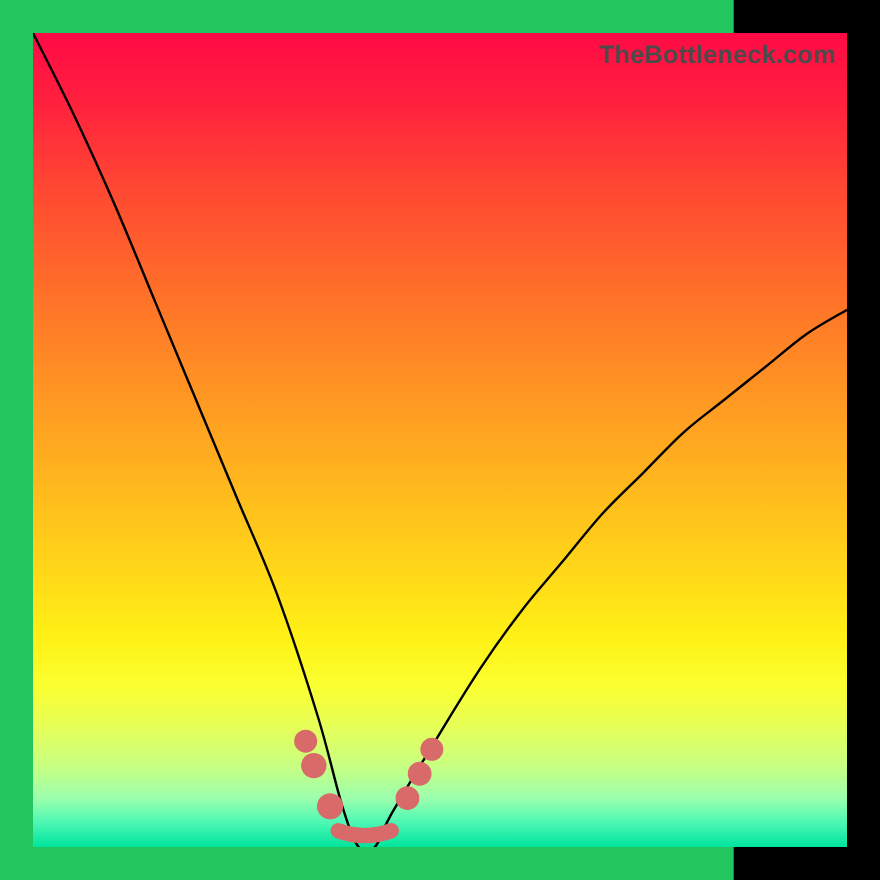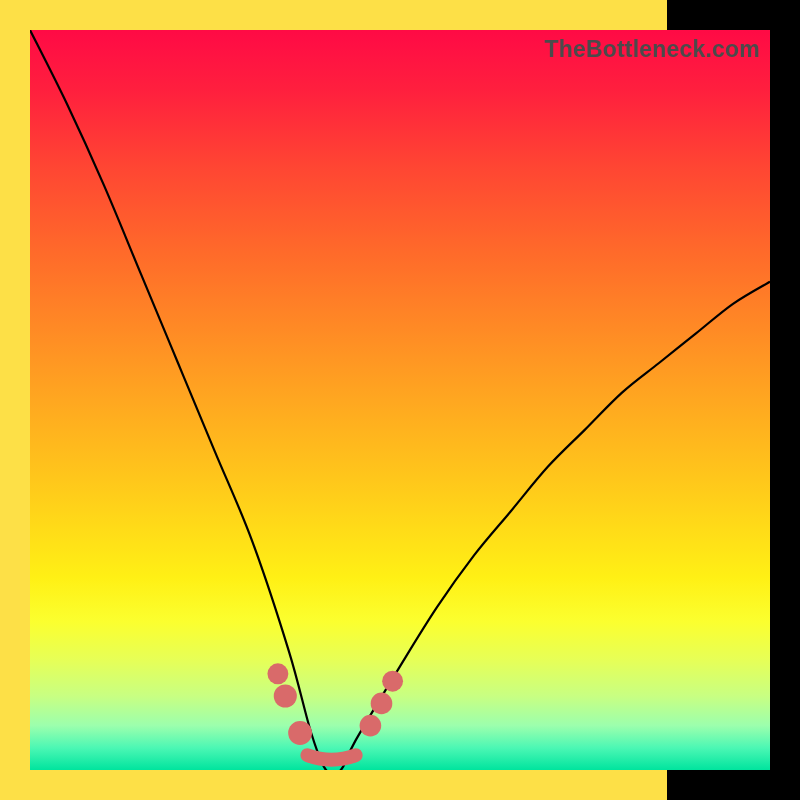--- a/index.html
+++ b/index.html
@@ -1,17 +1,17 @@
 <!DOCTYPE html>
 <html><head>
 <meta charset="utf-8">
 <style>
   * { margin: 0; padding: 0; box-sizing: border-box; }
   html, body { width: 800px; height: 800px; overflow: hidden; background: #000; }
-  .stage { position: relative; width: 667px; height: 800px; background: #fde047; }
+  .stage { position: relative; width: 667px; height: 800px; background: #22c55e; }
   .plot-area {
     position: absolute;
     left: 30px; top: 30px;
     width: 740px; height: 740px;
     background: linear-gradient(to bottom,
       #ff0a45 0%,
       #ff1f3e 8%,
       #ff4433 18%,
       #ff6a2a 30%,
       #ff8f24 42%,

